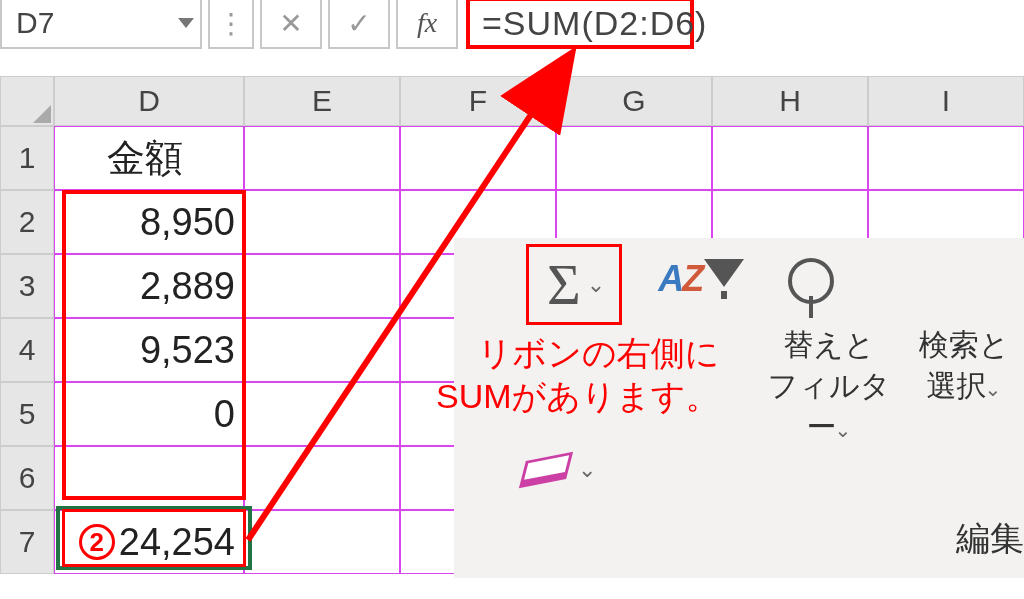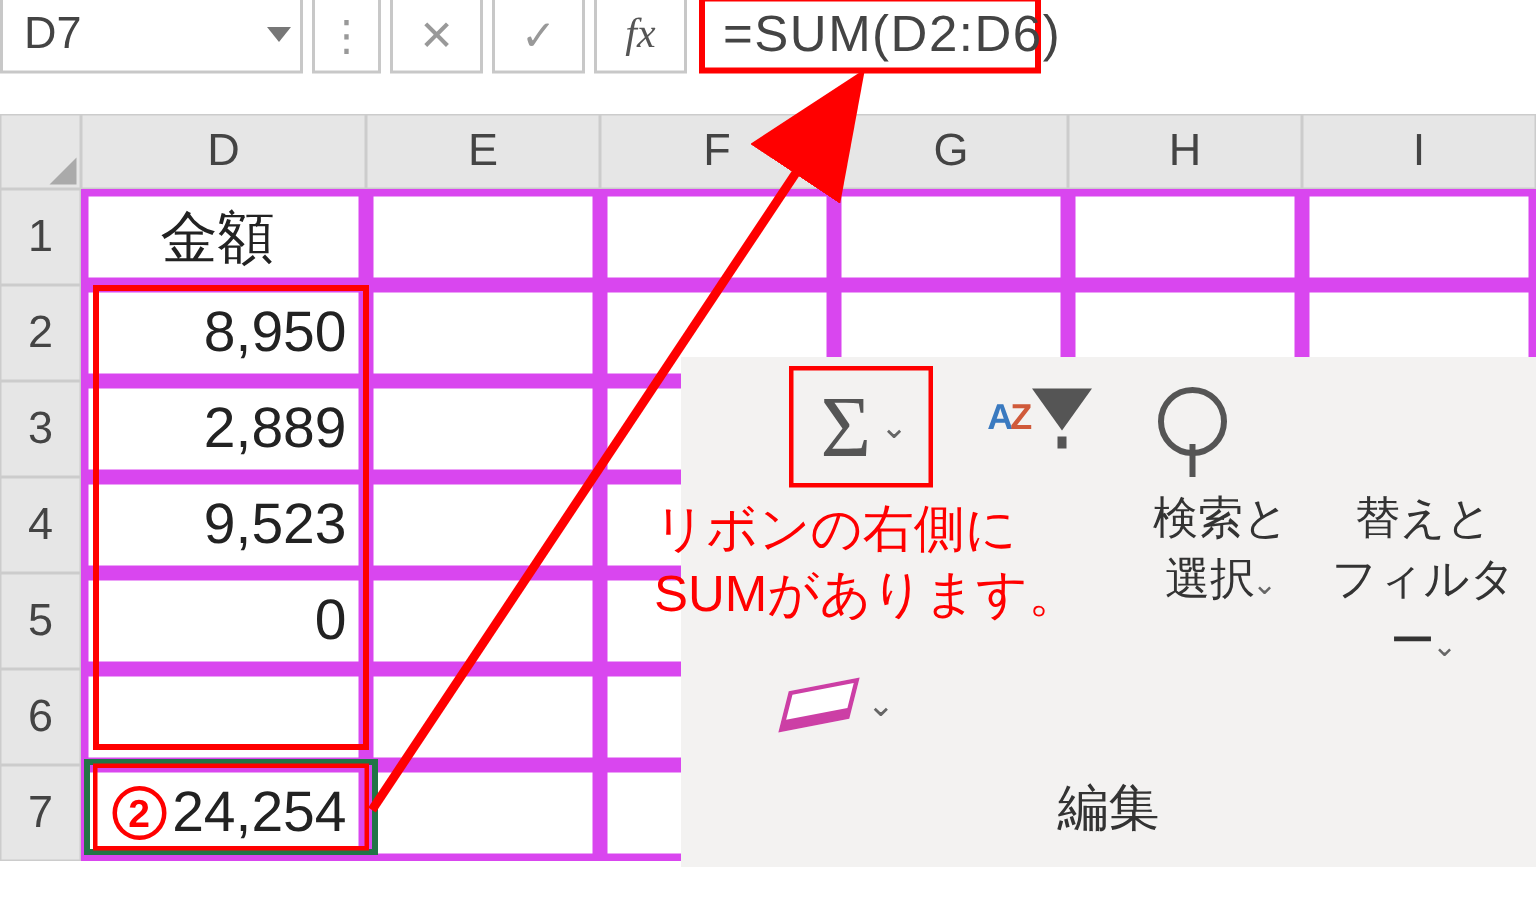--- a/index.html
+++ b/index.html
@@ -90,21 +90,21 @@
   .colh.D { width:190px; }
   .colh.other { width:156px; }
 
   .row { display:flex; height:64px; }
   .rowh {
     width:54px; border:1px solid #ccc; background:#e6e6e6;
     display:flex;align-items:center;justify-content:center;
     font-size:30px; color:#444;
   }
   .cell {
-    border:5px solid #d946ef;
+    border:1px solid #d946ef;
     display:flex; align-items:center; justify-content:flex-end;
     padding-right:8px;
     font-size:38px;
     color:#222;
   }
   .cell.D { width:190px; }
   .cell.other { width:156px; }
   .cell.center { justify-content:center; }
 
   
@@ -141,21 +141,21 @@
     display:flex; align-items:center;
     gap:6px;
   }
   .sigma { font-size:58px; font-family:"Times New Roman",serif; color:#555;}
   .chev { font-size:22px; color:#666; }
   .sortfilter, .findsel {
     display:flex; flex-direction:column; align-items:center; margin-left:10px;
     color:#333; font-size:30px;
   }
   .sortfilter .icon, .findsel .icon { height:70px; display:flex; align-items:center; }
-  .az { font-size:24px; color:#3a7ac0; font-weight:bold; font-family:Arial,sans-serif; letter-spacing:-2px;}
+  .az { font-size:36px; color:#3a7ac0; font-weight:bold; font-family:Arial,sans-serif; letter-spacing:-2px;font-style:italic;}
   .az .z { color:#d05a3a; }
   .funnel {
     width:40px;height:40px;
     background:
       linear-gradient(#555,#555) center 32px/6px 10px no-repeat;
     position:relative; margin-left:2px;
   }
   .funnel::before{
     content:""; position:absolute; top:0; left:0;
     border-left:20px solid transparent;
@@ -177,32 +177,32 @@
   .eraser-row{
     display:flex; align-items:center; margin-left:70px; margin-top:8px;
   }
   .eraser {
     width:44px;height:28px;
     transform: skewX(-25deg) rotate(-12deg);
     background:#fff; border:3px solid #cc3fa5;
     border-bottom-width:8px;
   }
   .section-label{
-    text-align:center; font-size:34px; color:#333; margin-top:32px;
+    text-align:right; font-size:34px; color:#333; margin-top:32px;
   }
 
   
   .annotation {
     position:absolute;
     top:332px; left:436px;
     color:#ff0000;
     font-size:34px;
     line-height:1.25;
     font-weight:500;
-    text-align:left;
+    text-align:right;
     white-space:pre;
   }
 
   
   svg.arrow{
     position:absolute; top:0; left:0;
     width:1024px; height:599px;
     pointer-events:none;
   }
 </style>
@@ -326,27 +326,27 @@
     </div>
     <div class="findsel" style="margin-left:44px;">
       <div class="icon">
           <div class="mag"></div>
         </div>
     </div>
   </div>
 
   <div style="display:flex;">
     <div style="width:300px;"></div>
+    <div class="ribbon-lbl" style="width:150px; text-align:center;">
+      <span>替えと</span><br>
+      <span>フィルター</span><span class="chv">⌄</span>
+    </div>
     <div class="ribbon-lbl" style="width:120px; text-align:center;">
       <span>検索と</span><br>
       <span>選択</span><span class="chv">⌄</span>
-    </div>
-    <div class="ribbon-lbl" style="width:150px; text-align:center;">
-      <span>替えと</span><br>
-      <span>フィルター</span><span class="chv">⌄</span>
     </div>
   </div>
 
   <div class="eraser-row">
     <div class="eraser"></div>
     <span class="chev" style="margin-left:10px;">⌄</span>
   </div>
 
   <div class="section-label">編集</div>
 </div>

